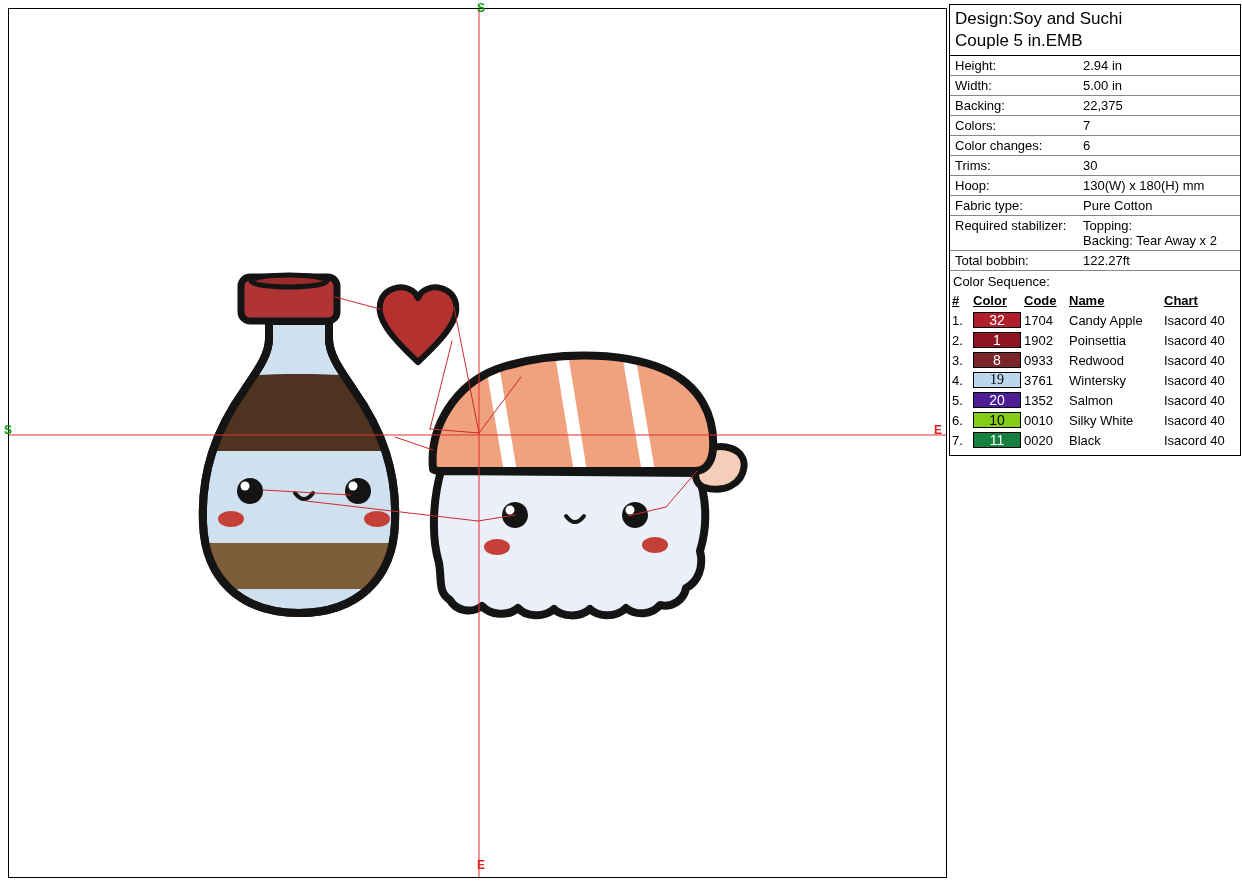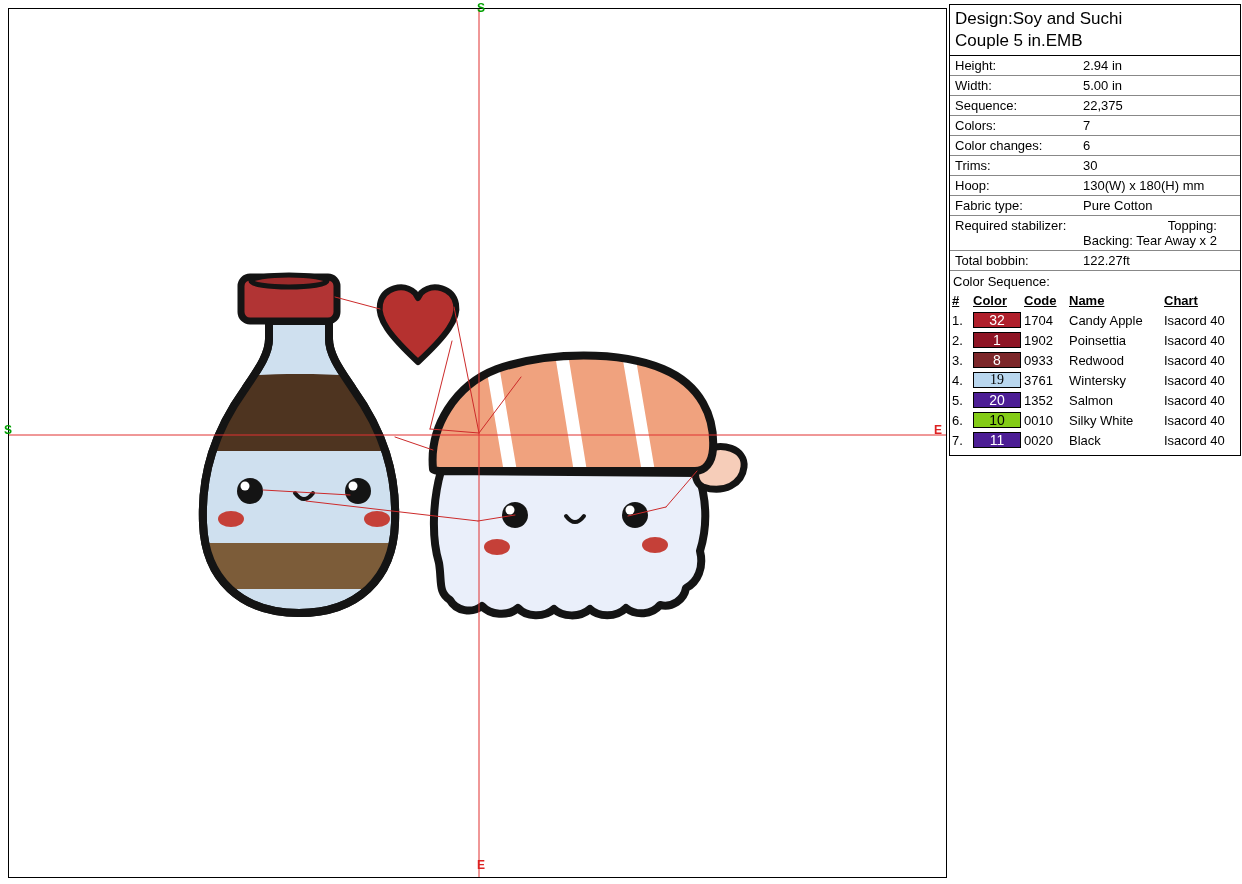--- a/index.html
+++ b/index.html
@@ -11,21 +11,21 @@
   #canvas svg{position:absolute;left:0;top:0;width:100%;height:100%;}
   .marker{position:absolute;font-size:12px;font-weight:bold;line-height:14px;z-index:5;}
   .marker.start{color:#00a000;}
   .marker.end{color:#dd2222;}
 
   
   #panel{position:absolute;left:949px;top:4px;width:290px;border:1px solid #000;background:#fff;font-size:13px;}
   .panel-title{font-size:17px;line-height:1.3;padding:3px 5px;border-bottom:1px solid #000;white-space:pre-line;}
   .prop-row{display:flex;align-items:flex-start;border-bottom:1px solid #888;padding:2px 5px;}
   .prop-label{width:128px;flex:none;}
-  .prop-value{white-space:pre-line;text-align:right;}
+  .prop-value{white-space:pre-line;}
   .seq-heading{padding:3px 5px 1px 3px;}
   .seq-table{padding:1px 2px 5px 2px;}
   .seq-row{display:grid;grid-template-columns:18px 48px 42px 92px 72px;column-gap:3px;align-items:center;padding:2px 0;}
   .seq-header span{font-weight:bold;text-decoration:underline;}
   .swatch{height:14px;border:1px solid #000;text-align:center;font-size:14px;line-height:14px;overflow:hidden;}
   .cell{white-space:nowrap;overflow:hidden;}
 </style>
 </head>
 <body>
 
@@ -142,21 +142,21 @@
     <div>
       <div class="prop-row">
         <span class="prop-label">Height:</span>
         <span class="prop-value">2.94 in</span>
       </div>
       <div class="prop-row">
         <span class="prop-label">Width:</span>
         <span class="prop-value">5.00 in</span>
       </div>
       <div class="prop-row">
-        <span class="prop-label">Sequence:</span>
+        <span class="prop-label">Backing:</span>
         <span class="prop-value">22,375</span>
       </div>
       <div class="prop-row">
         <span class="prop-label">Colors:</span>
         <span class="prop-value">7</span>
       </div>
       <div class="prop-row">
         <span class="prop-label">Color changes:</span>
         <span class="prop-value">6</span>
       </div>
@@ -231,20 +231,20 @@
       </div>
       <div class="seq-row">
         <span class="cell">6.</span>
         <span class="swatch" style="background: #84cc16; color: rgb(0, 0, 0);">10</span>
         <span class="cell">0010</span>
         <span class="cell">Silky White</span>
         <span class="cell">Isacord 40</span>
       </div>
       <div class="seq-row">
         <span class="cell">7.</span>
-        <span class="swatch" style="background: #4c1d95; color: rgb(255, 255, 255); text-align: center;">11</span>
+        <span class="swatch" style="background: #15803d; color: rgb(255, 255, 255); text-align: center;">11</span>
         <span class="cell">0020</span>
         <span class="cell">Black</span>
         <span class="cell">Isacord 40</span>
       </div>
     </div>
   </div>
 </div>
 
 </body></html>

